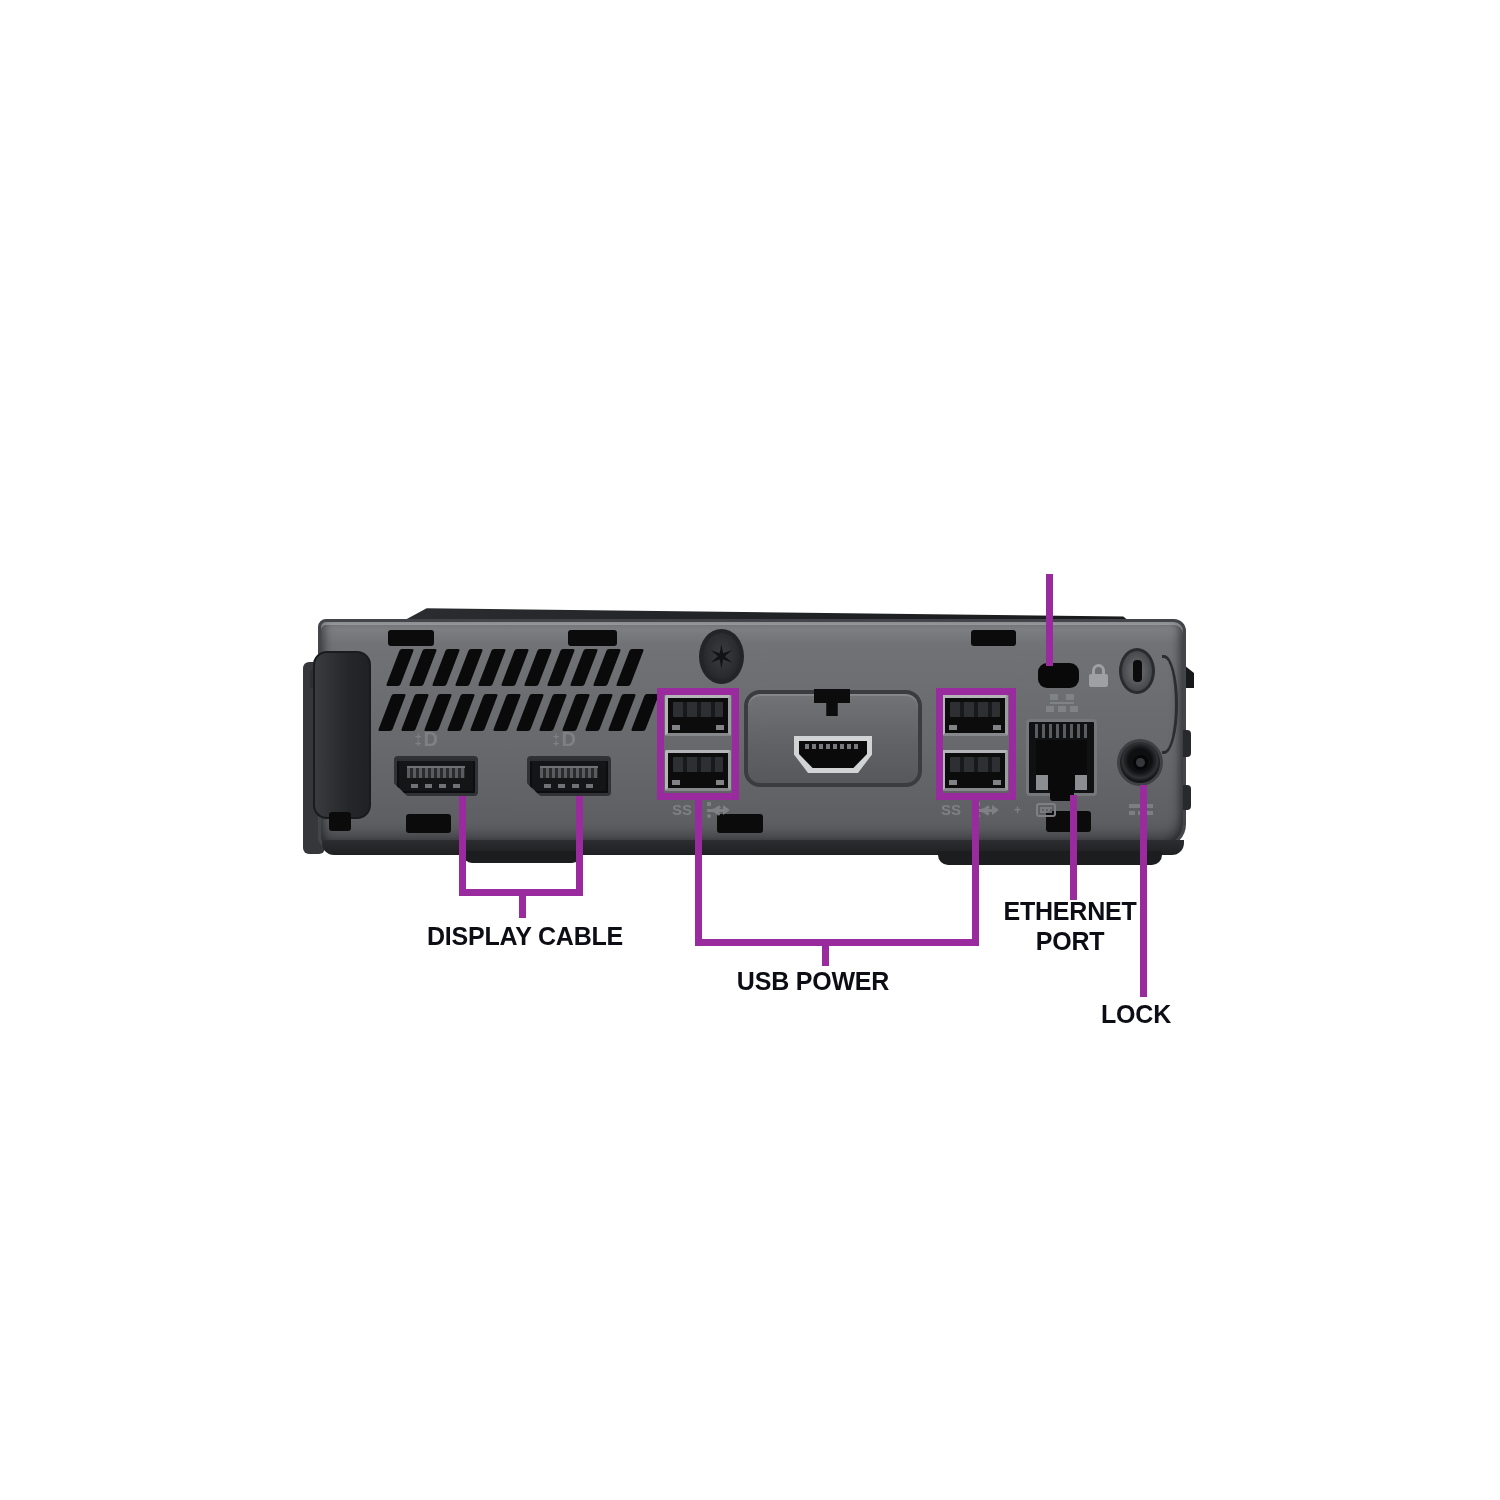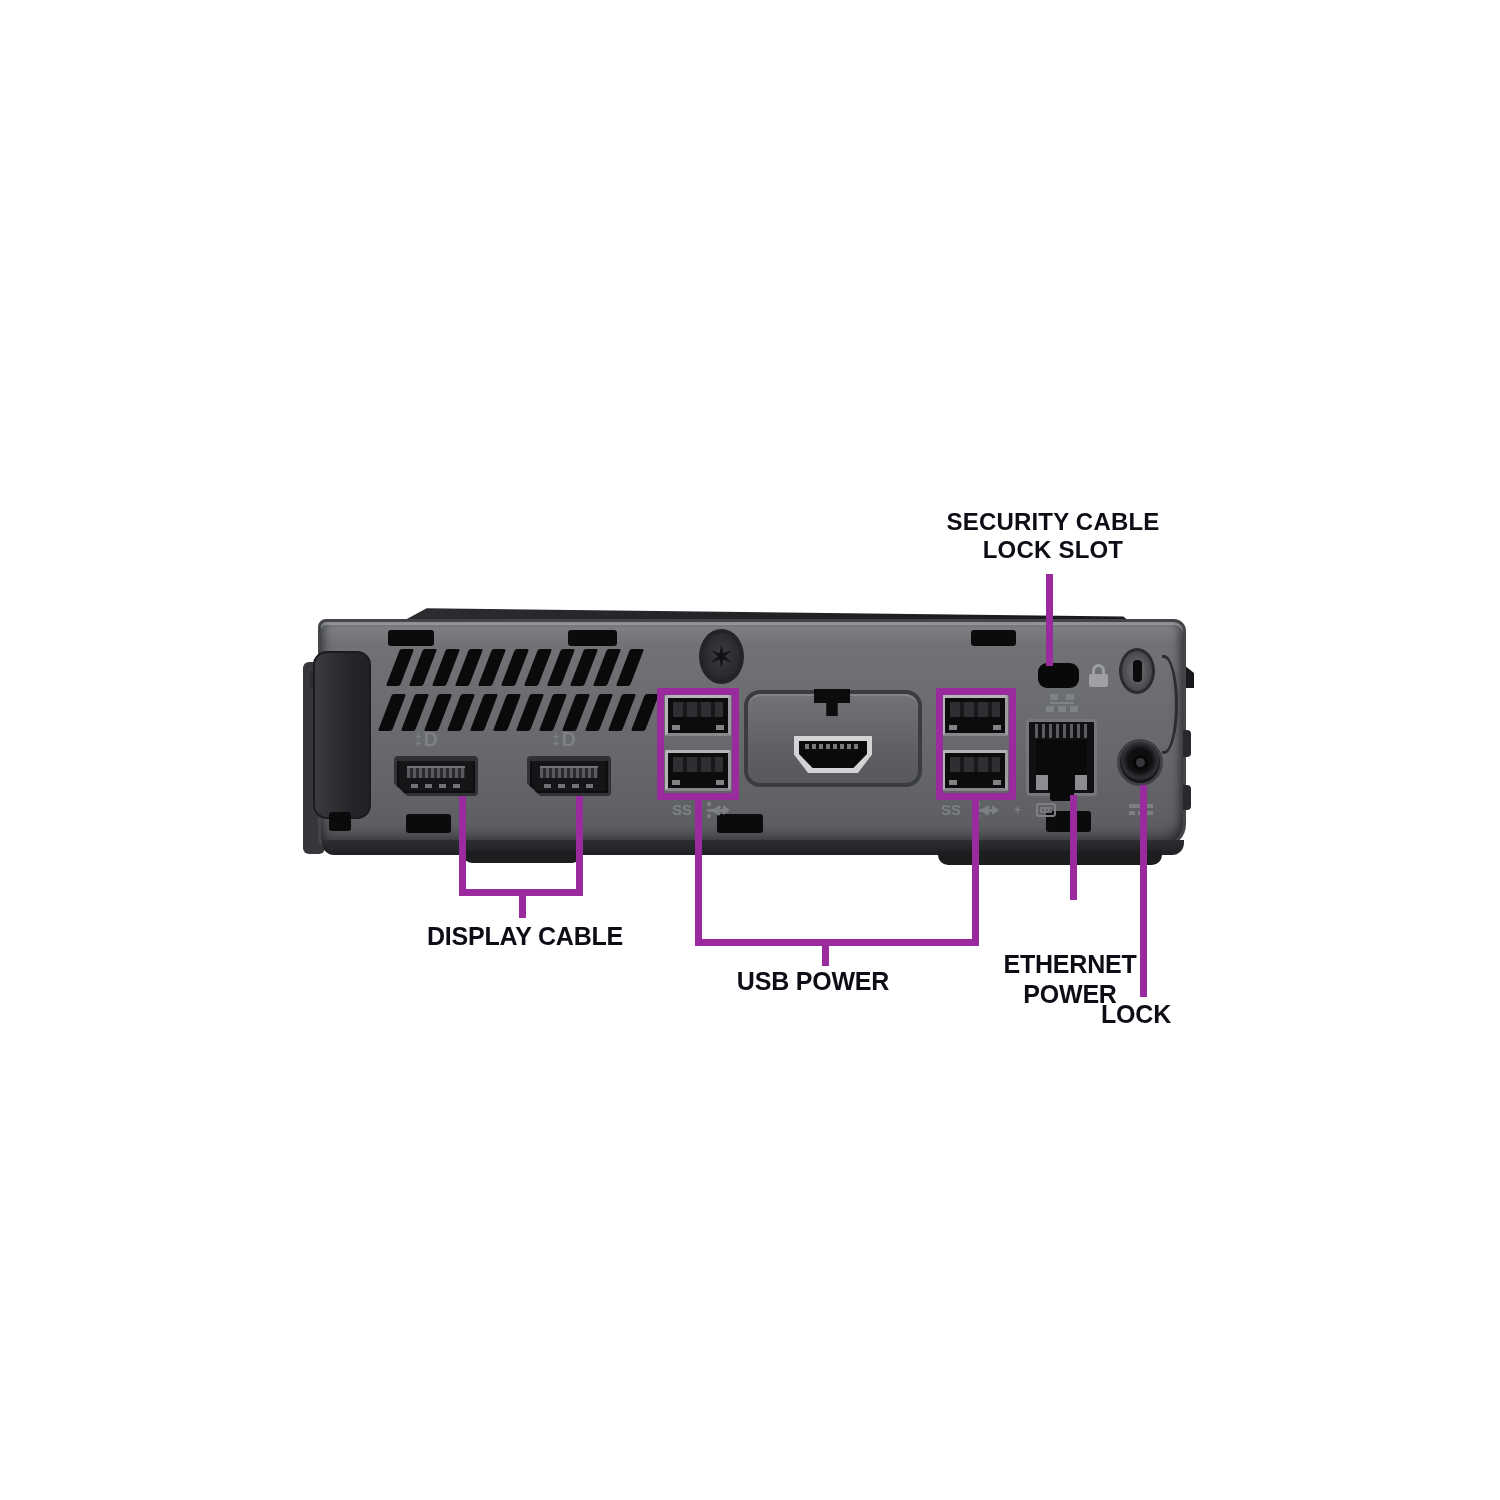--- a/index.html
+++ b/index.html
@@ -307,39 +307,35 @@
         <span class="dc-d"></span>
         <span class="dc-d"></span>
         <span class="dc-d"></span>
       </div>
   </div>
 
   <div class="abs pbox" style="left:657px;top:688px;width:82px;height:112px;"></div>
   <div class="abs pbox" style="left:936px;top:688px;width:80px;height:112px;"></div>
 
   <div class="abs aline" style="left:1046px;top:574px;width:7px;height:92px;"></div>
-  <div class="abs lbl lbl-sm" style="left:1053px;top:508px;">
-    <div>SECURITY CABLE</div>
-    <div>LOCK SLOT</div>
-  </div>
 
   <div class="abs aline" style="left:459px;top:796px;width:7px;height:93px;"></div>
   <div class="abs aline" style="left:576px;top:796px;width:7px;height:93px;"></div>
   <div class="abs aline" style="left:459px;top:889px;width:124px;height:7px;"></div>
   <div class="abs aline" style="left:519px;top:896px;width:7px;height:22px;"></div>
   <div class="abs lbl lbl-lg" style="left:525px;top:921px;">DISPLAY CABLE</div>
 
   <div class="abs aline" style="left:695px;top:798px;width:7px;height:141px;"></div>
   <div class="abs aline" style="left:972px;top:798px;width:7px;height:141px;"></div>
   <div class="abs aline" style="left:695px;top:939px;width:284px;height:7px;"></div>
   <div class="abs aline" style="left:822px;top:946px;width:7px;height:20px;"></div>
   <div class="abs lbl lbl-lg" style="left:813px;top:966px;">USB POWER</div>
 
   <div class="abs aline" style="left:1070px;top:795px;width:7px;height:105px;"></div>
-  <div class="abs lbl lbl-lg" style="left:1070px;top:949px;">
+  <div class="abs lbl lbl-lg" style="left:1070px;top:896px;">
     <div>ETHERNET</div>
-    <div>POWER</div>
+    <div>PORT</div>
   </div>
 
   <div class="abs aline" style="left:1140px;top:785px;width:7px;height:212px;"></div>
   <div class="abs lbl lbl-lg" style="left:1136px;top:999px;">LOCK</div>
 
 </div>
 
 </body></html>

